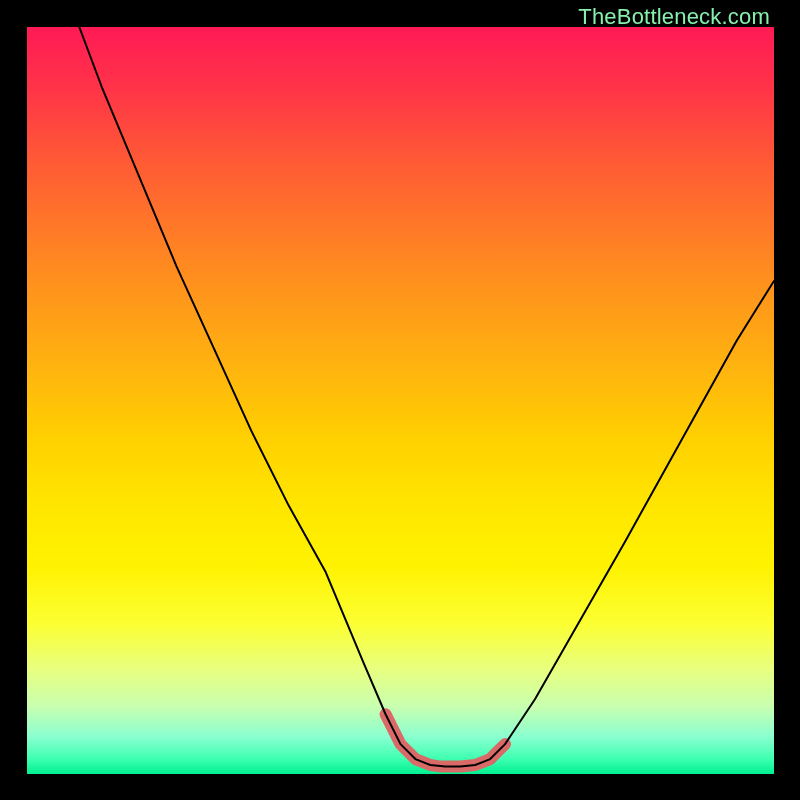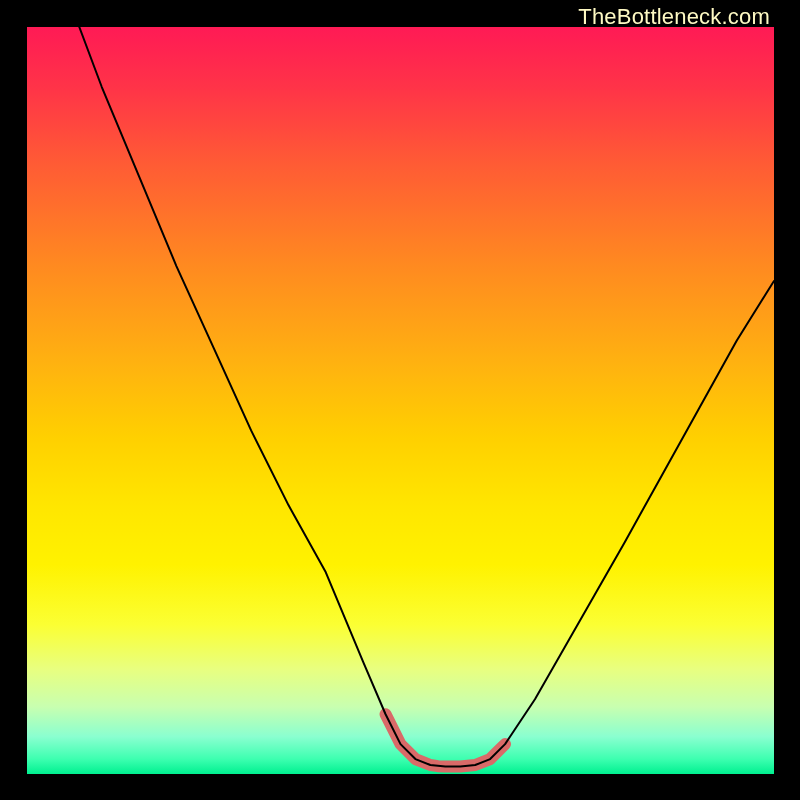--- a/index.html
+++ b/index.html
@@ -49,21 +49,21 @@
   }
   .line-layer {
     position: absolute;
     left: 0; top: 0;
     width: 100%; height: 100%;
   }
   .attribution {
     position: absolute;
     top: 4px;
     right: 30px;
-    color: #fef9c3;
+    color: #86efac;
     font-size: 22px;
     letter-spacing: 0.2px;
   }
 </style>
 </head>
 <body>
 
 <div class="frame">
 
   <div class="plot-area">

